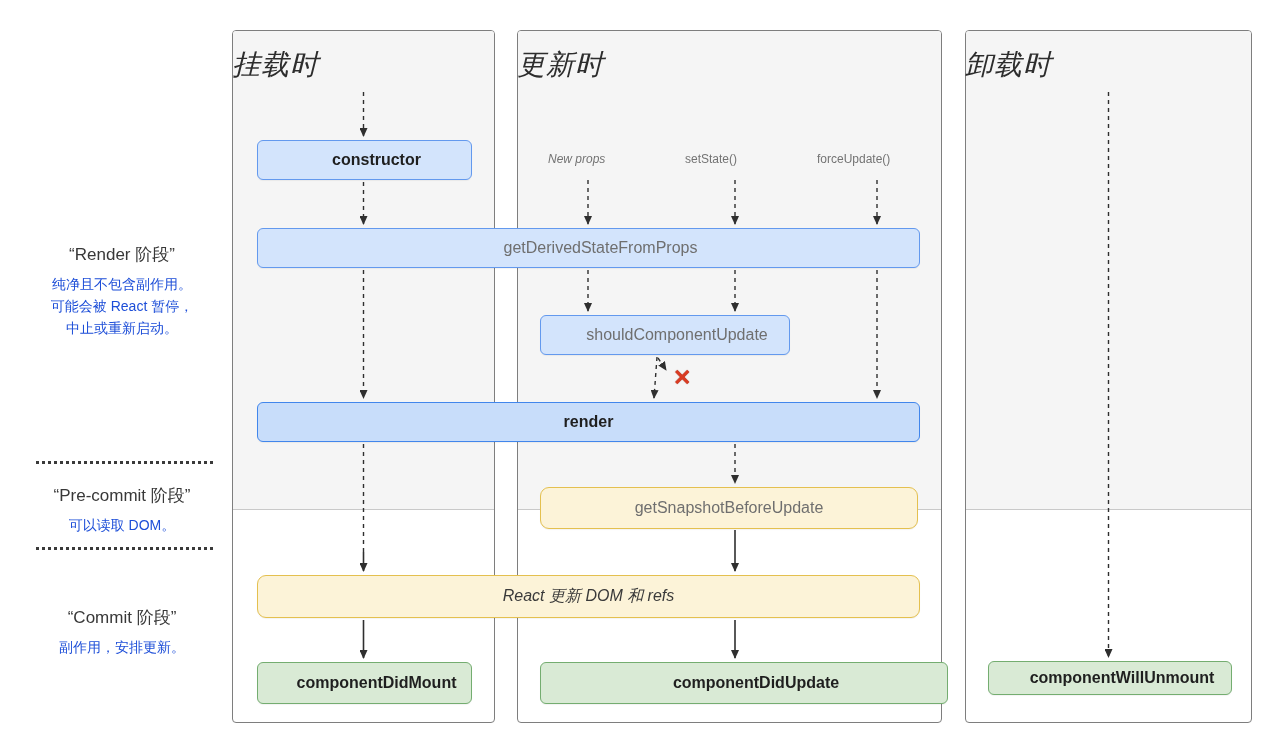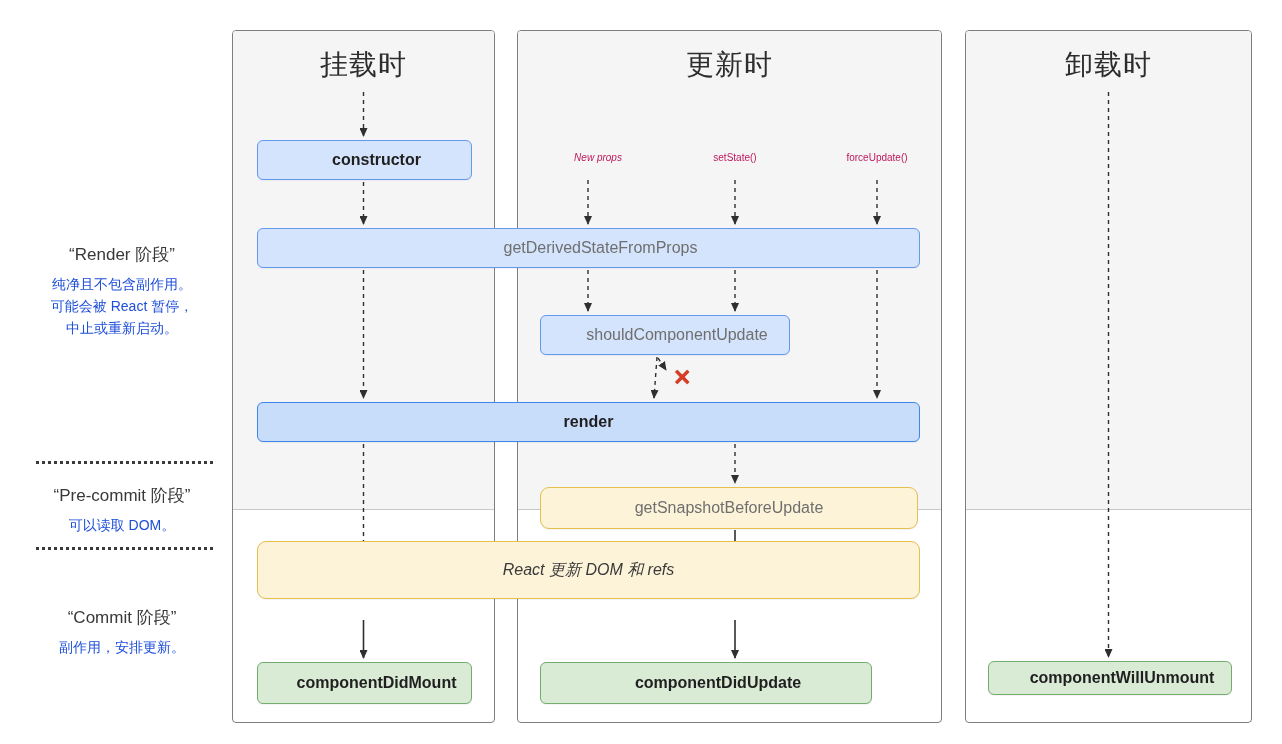--- a/index.html
+++ b/index.html
@@ -18,40 +18,40 @@
   .panel .phase-top{
     height:478px;background:var(--panel-bg-top);
     border-bottom:1px solid var(--phase-divider);
   }
   #panel-mounting{left:232px;width:263px;}
   #panel-updating{left:517px;width:425px;}
   #panel-unmounting{left:965px;width:287px;}
   
   .col-title{
     position:absolute;top:46px;font-size:28px;color:#2d2d2d;
-    text-align:center;z-index:6;letter-spacing:1px;
+    text-align:left;z-index:6;letter-spacing:1px;font-style:italic;
   }
   #title-mounting{left:232px;width:263px;}
   #title-updating{left:517px;width:425px;}
   #title-unmounting{left:965px;width:287px;}
   
   .phase-note{position:absolute;left:28px;width:188px;text-align:center;z-index:6;}
   .phase-note .pn-title{font-size:17px;color:#383838;margin-bottom:7px;}
   .phase-note .pn-line{font-size:14px;color:#1d4ed8;line-height:22px;}
   #note-render{top:243px;}
   #note-precommit{top:484px;}
   #note-commit{top:606px;}
   .phase-separator{
     position:absolute;left:36px;width:177px;height:3px;z-index:6;
     background:repeating-linear-gradient(90deg,#3a3a3a 0 3px,transparent 3px 6px);
   }
   #separator-1{top:461px;}
   #separator-2{top:547px;}
   
-  .trigger{position:absolute;top:152px;font-size:10px;color:#be185d;text-align:center;z-index:6;}
+  .trigger{position:absolute;top:152px;font-size:12px;color:#737373;z-index:6;}
   #trigger-new-props{left:548px;width:100px;font-style:italic;}
   #trigger-set-state{left:685px;width:100px;}
   #trigger-force-update{left:817px;width:120px;}
   
   .box{
     position:absolute;box-sizing:border-box;z-index:10;
     display:flex;align-items:center;justify-content:center;
     border-radius:6px;border:1.5px solid;font-size:16px;
     box-shadow:0 1px 1px rgba(0,0,0,0.05);
   }
@@ -60,23 +60,23 @@
   .box.yellow{background:var(--yellow-fill);border-color:var(--yellow-border);border-radius:9px;}
   .box.green{background:var(--green-fill);border-color:var(--green-border);padding-left:24px;}
   .box.major{font-weight:bold;color:var(--text-dark);}
   .box.minor{color:var(--text-gray);}
   .box.italic{font-style:italic;color:#3a3a3a;}
   #box-constructor{left:257px;top:140px;width:215px;height:40px;}
   #box-get-derived{left:257px;top:228px;width:663px;height:40px;}
   #box-should-update{left:540px;top:315px;width:250px;height:40px;}
   #box-render{left:257px;top:402px;width:663px;height:40px;}
   #box-get-snapshot{left:540px;top:487px;width:378px;height:42px;}
-  #box-react-updates{left:257px;top:541px;width:663px;height:58px;}
+  #box-react-updates{left:257px;top:575px;width:663px;height:43px;}
   #box-did-mount{left:257px;top:662px;width:215px;height:42px;}
-  #box-did-update{left:540px;top:662px;width:332px;height:42px;}
+  #box-did-update{left:540px;top:662px;width:408px;height:42px;}
   #box-will-unmount{left:988px;top:661px;width:244px;height:34px;}
   
   #flow-arrows{position:absolute;left:0;top:0;z-index:5;pointer-events:none;}
   .dash{stroke:#2f2f2f;stroke-width:1.4;fill:none;stroke-dasharray:4 4;}
   .solid{stroke:#2f2f2f;stroke-width:1.6;fill:none;}
   
   #abort-x{
     position:absolute;left:673px;top:367px;z-index:11;
     font-size:22px;font-weight:900;color:var(--x-red);
     text-shadow:0 0 1px #8f1d0d;line-height:1;

